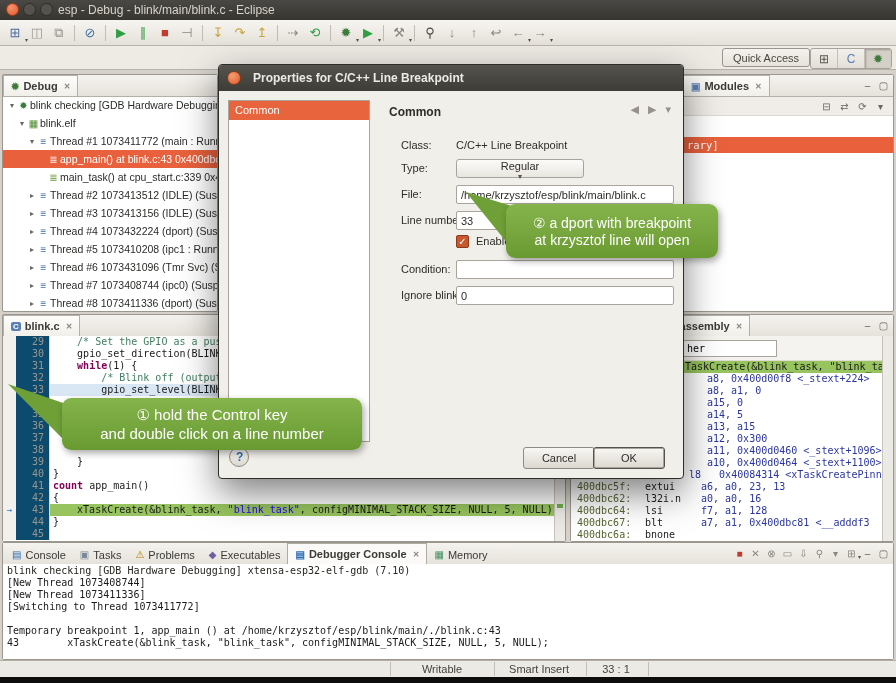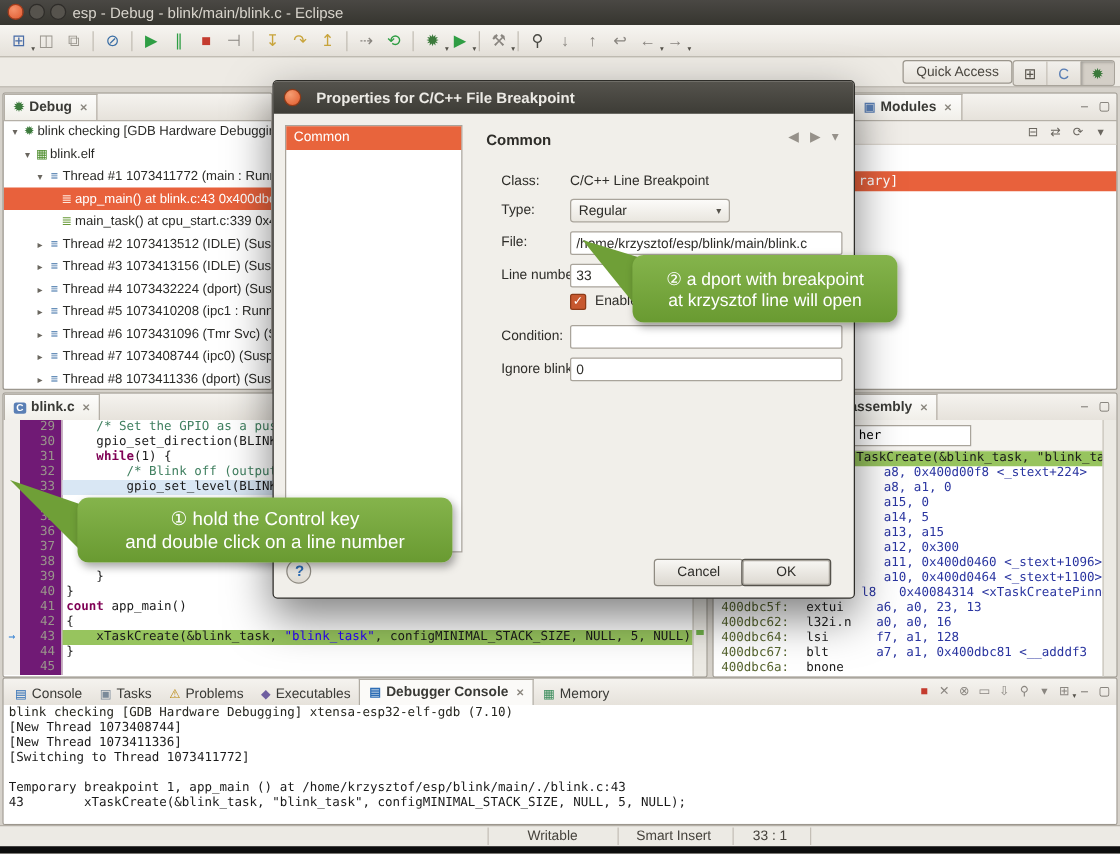--- a/index.html
+++ b/index.html
@@ -63,21 +63,21 @@
     justify-content:flex-end;align-items:center;gap:5px;padding-right:6px;}
   .mrow{margin-top:21px;height:16px;background:#e8613c;color:#fff;font-size:10.5px;line-height:16px;
     padding-left:4px;font-family:"DejaVu Sans Mono",monospace;}
 
   
   #editor-panel{left:2px;top:314px;width:564px;height:228px;}
   .ed{position:absolute;left:0;right:10px;top:21px;bottom:0;overflow:hidden;background:#fff;
     font-family:"DejaVu Sans Mono",monospace;font-size:10px;line-height:12px;}
   .eline{display:flex;height:12px;}
   .eruler{width:13px;flex:none;background:#f2f0ec;text-align:center;font-size:9px;line-height:12px;}
-  .enum{width:28px;flex:none;text-align:right;padding-right:5px;color:#9a968c;background:#701a75;
+  .enum{width:28px;flex:none;text-align:right;padding-right:5px;color:#9a968c;background:#0c4a6e;
     border-right:1px solid #ddd9d2;}
   .ecode{flex:1;padding-left:3px;white-space:pre;overflow:hidden;}
   .eline.sel .ecode{background:#d9e7f4;}
   .eline.cur .ecode{background:#97c45e;}
   .sy-p{color:#1a1a1a;} .sy-c{color:#3f7f5f;} .sy-k{color:#7f0055;font-weight:bold;} .sy-s{color:#2a00ff;}
   .eover{position:absolute;right:0;top:21px;bottom:0;width:10px;background:#eceae4;border-left:1px solid #c8c3ba;}
   .etick{position:absolute;left:2px;width:6px;height:4px;}
 
   
   #disasm-panel{left:570px;top:314px;width:324px;height:228px;}
@@ -131,21 +131,21 @@
   .dsection{position:absolute;left:170px;top:40px;font-size:12px;font-weight:bold;color:#2e2d29;}
   .dnav{position:absolute;right:12px;top:38px;display:flex;gap:9px;}
   .dnavic{font-size:11px;color:#96918a;}
   .dlabel{position:absolute;left:170px;font-size:11px;color:#2e2d29;margin-left:12px;}
   .dvalue{position:absolute;left:237px;font-size:11px;color:#2e2d29;}
   .dinput{position:absolute;left:237px;width:218px;height:19px;box-sizing:border-box;
     border:1px solid #a9a49b;border-radius:2px;background:#fff;font-size:11px;
     font-family:inherit;padding:0 4px;color:#2e2d29;}
   .dcombo{position:absolute;left:237px;width:128px;height:19px;box-sizing:border-box;
     border:1px solid #a9a49b;border-radius:3px;background:linear-gradient(#fcfbf9,#e9e6df);
-    font-size:11px;display:flex;align-items:center;justify-content:space-between;padding:0 6px;color:#2e2d29;}
+    font-size:11px;display:flex;align-items:center;justify-content:space-between;padding:0 6px;color:#2e2d29;flex-direction:column;}
   .dcombo .arrow{font-size:8px;color:#55524b;}
   .dcheck{position:absolute;left:237px;top:170px;width:13px;height:13px;box-sizing:border-box;
     background:#c7582f;border:1px solid #8d3a18;border-radius:2px;color:#fff;font-size:10px;
     line-height:11px;text-align:center;}
   .dchecklabel{position:absolute;left:257px;top:170px;font-size:11px;color:#2e2d29;}
   .dbtn{position:absolute;top:382px;height:22px;border:1px solid #8f8b82;border-radius:3px;
     background:linear-gradient(#f8f7f4,#dcd8d0);font-size:11px;color:#2e2d29;font-family:inherit;}
   .dbtn.default{border-color:#55524b;box-shadow:0 0 0 1px #a8a49c inset;}
   .dhelp{position:absolute;left:10px;top:382px;width:20px;height:20px;border-radius:50%;
     border:1px solid #8f8b82;background:linear-gradient(#f8f7f4,#dcd8d0);color:#2d6db5;
@@ -505,21 +505,21 @@
     <span class="sb-item" id="sb-insert" style="left:496px;width:86px">Smart Insert</span>
     <span class="sb-sep" style="left:586px"></span>
     <span class="sb-item" id="sb-pos" style="left:588px;width:56px">33 : 1</span>
     <span class="sb-sep" style="left:648px"></span>
   </div>
   <div class="bottom-strip"></div>
 
   <div class="dialog">
     <div class="dtitle">
       <span class="dclose"></span>
-      <span>Properties for C/C++ File Breakpoint</span>
+      <span>Properties for C/C++ Line Breakpoint</span>
     </div>
     <div class="dsidebar">
         <div class="dside-item sel">Common</div>
       </div>
     <div class="dsection">Common</div>
     <div class="dnav">
         <span class="dnavic" style="color: rgb(150, 145, 138);">◀</span>
         <span class="dnavic" style="color: rgb(150, 145, 138);">▶</span>
         <span class="dnavic" style="color: rgb(150, 145, 138);">▾</span>
       </div>

